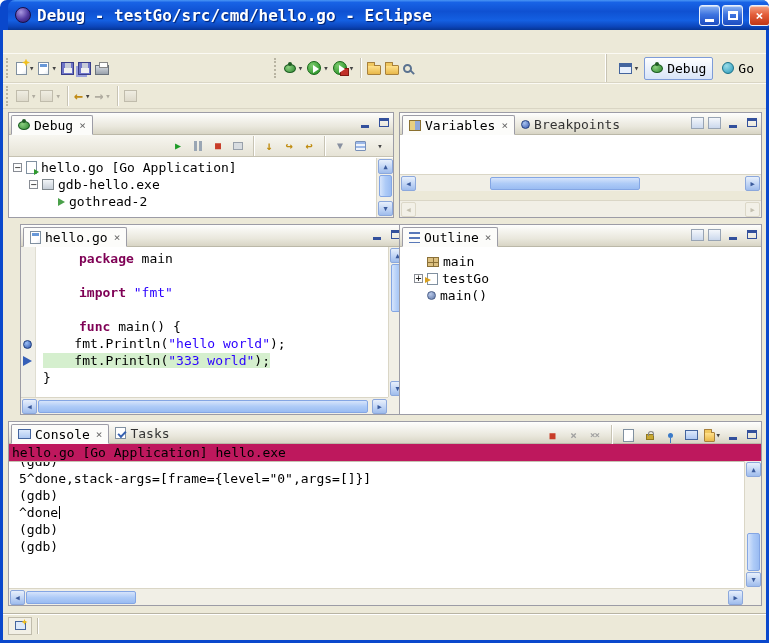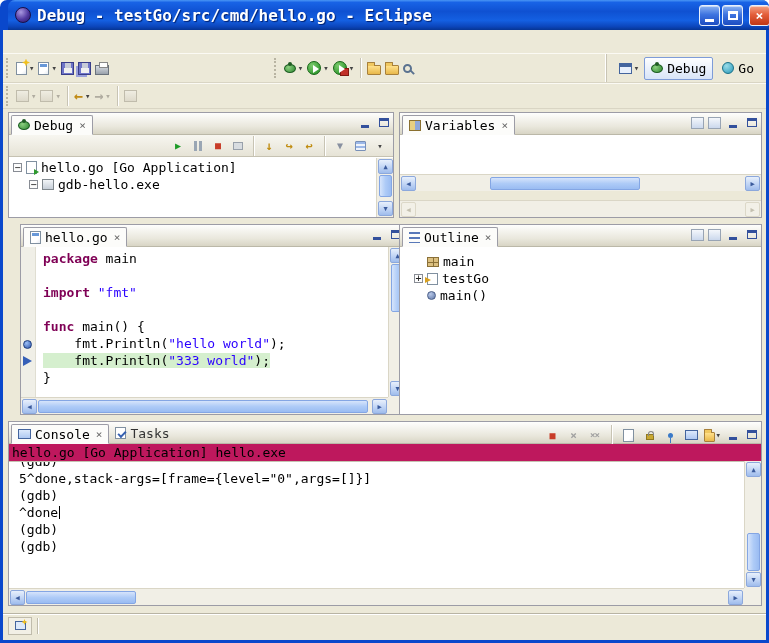--- a/index.html
+++ b/index.html
@@ -129,21 +129,21 @@
   .vargray{position:absolute;left:0;top:78px;right:0;bottom:0;background:#ECE9D8;}
 
   
   .ruler{position:absolute;left:0;top:22px;bottom:17px;width:15px;background:#F0EFE7;border-right:1px solid #E0DED2;padding-top:4px;}
   .rrow{height:17px;position:relative;}
   .mk-bp{position:absolute;left:2px;top:4px;width:9px;height:9px;border-radius:50%;background:radial-gradient(circle at 35% 30%,#9CC0F8,#2E54A8);border:1px solid #1C3C7E;display:block;}
   .mk-ip{position:absolute;left:2px;top:3px;width:0;height:0;border-top:5px solid transparent;border-bottom:5px solid transparent;border-left:9px solid #3660B8;display:block;}
   .codebox{position:absolute;left:16px;top:22px;right:17px;bottom:17px;background:#fff;overflow:hidden;padding:4px 0 0 6px;}
   .cline{height:17px;white-space:pre;}
   .cline .hl{background:#D5EFCE;}
-  .tk-kw{color:#7F0055;font-weight:bold;}
+  .tk-kw{color:#7F0055;font-weight:bold;margin-left:36px;}
   .tk-str{color:#2A00FF;}
   .tk-p{color:#000;}
 
   
   .outbox{position:absolute;left:0;top:22px;right:0;bottom:0;background:#fff;padding:6px 0 0 14px;}
   .package-icon{width:12px;height:10px;border:1px solid #8A7038;background-color:#DCC080;
     background-image:linear-gradient(90deg,transparent 46%,#8A7038 46% 56%,transparent 56%),linear-gradient(0deg,transparent 42%,#8A7038 42% 56%,transparent 56%);}
   .imports-icon{width:11px;height:12px;border:1px solid #8090A0;background:#fff;position:relative;}
   .imports-icon::after{content:"";position:absolute;left:-3px;top:3px;border-top:3px solid transparent;border-bottom:3px solid transparent;border-left:6px solid #D8A020;}
   .function-icon{width:9px;height:9px;border-radius:50%;background:radial-gradient(circle at 35% 30%,#B8C8E8,#6078A8);border:1px solid #4A5E88;}
@@ -331,34 +331,43 @@
         <div class="trow" style="padding-left: 3px;">
           <span class="expander">−</span>
           <span class="ticon launch-config-icon"></span>
           <span class="tlabel">hello.go [Go Application]</span>
         </div>
         <div class="trow" style="padding-left: 19px;">
           <span class="expander">−</span>
           <span class="ticon process-icon"></span>
           <span class="tlabel">gdb-hello.exe</span>
         </div>
+        <div class="trow" style="padding-left: 35px;">
+          <span class="slot"></span>
+          <span class="ticon thread-icon"></span>
+          <span class="tlabel">gothread-2</span>
+        </div>
       </div>
     <div class="sbv" style="right:0;top:45px;bottom:0;">
       <span class="sbtn up">▲</span>
       <span class="sbthumb" style="top:17px;height:22px;"></span>
       <span class="sbtn dn">▼</span>
     </div>
   </div>
 
   <div class="view" style="left:399px;top:112px;width:363px;height:106px;">
     <div class="tabs">
       <div class="tab sel">
         <span class="ic-variables"></span>
         <span>Variables</span>
         <span class="tclose">×</span>
+      </div>
+      <div class="tab">
+        <span class="ic-brk"></span>
+        <span>Breakpoints</span>
       </div>
       <span class="vacts">
         <span class="mini"></span>
         <span class="mini"></span>
         <span class="vbtn minv">
             <i></i>
           </span>
         <span class="vbtn maxv">
             <i></i>
           </span>

